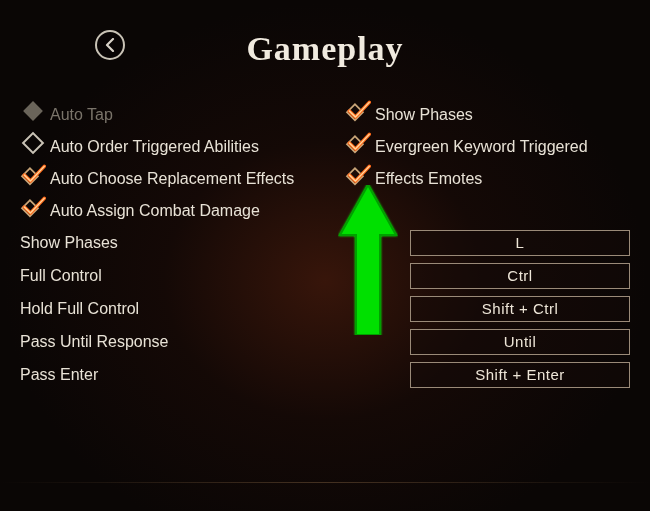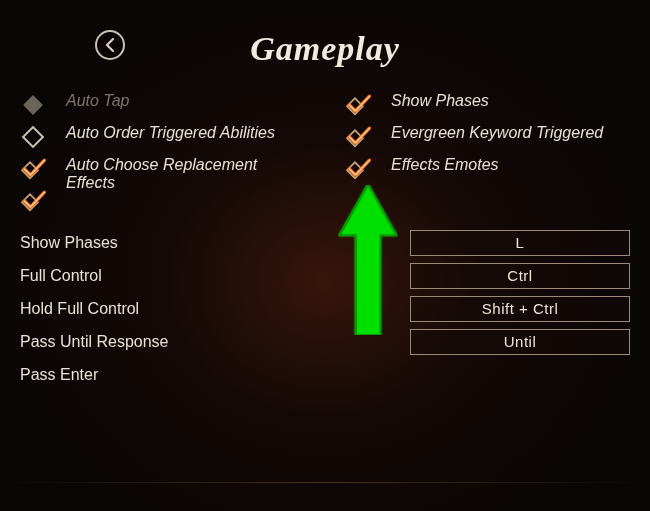--- a/index.html
+++ b/index.html
@@ -18,21 +18,20 @@
     text-align: center;
     padding-top: 30px;
     padding-bottom: 18px;
   }
   .title {
     font-family: Georgia, "Times New Roman", serif;
     font-size: 34px;
     font-weight: bold;
     color: #f0eadf;
     letter-spacing: 1px;
-    font-style: italic;
   }
   .back-btn {
     position: absolute;
     left: 95px;
     top: 30px;
     width: 30px;
     height: 30px;
     border: 2px solid #c9c3b6;
     border-radius: 50%;
     display: flex;
@@ -43,25 +42,24 @@
   }
   .back-btn svg { width: 12px; height: 14px; }
   .options {
     display: flex;
     padding: 6px 20px 0 20px;
     gap: 40px;
   }
   .col { flex: 1; }
   .opt {
     display: flex;
-    align-items: flex-start;
-    gap: 20px;
+    align-items: flex-end;
+    gap: 4px;
     height: 32px;
     cursor: pointer;
-    font-style: italic;
   }
   .opt .label { font-size: 16px; color: #e8e2d6; }
   .opt.disabled .label { color: #7a746a; }
   .cb {
     width: 26px;
     height: 26px;
     position: relative;
     flex-shrink: 0;
   }
   .cb svg { width: 100%; height: 100%; }
@@ -142,20 +140,21 @@
             <path d="M5 13 L12 20 L28 3" fill="none" stroke="#ffd9a0" stroke-width="1.5" stroke-linecap="round" stroke-linejoin="round"></path>
           </svg></span>
         <span class="label">Auto Choose Replacement Effects</span>
       </div>
       <div class="opt">
         <span class="cb"><svg viewBox="0 0 30 26">
             <rect x="5" y="8" width="13" height="13" transform="rotate(45 11.5 14.5)" fill="none" stroke="#c9a578" stroke-width="2"></rect>
             <path d="M5 13 L12 20 L28 3" fill="none" stroke="#ff6a1a" stroke-width="4" stroke-linecap="round" stroke-linejoin="round"></path>
             <path d="M5 13 L12 20 L28 3" fill="none" stroke="#ffd9a0" stroke-width="1.5" stroke-linecap="round" stroke-linejoin="round"></path>
           </svg></span>
+        <span class="label">Auto Assign Combat Damage</span>
       </div>
     </div>
   <div class="col" id="col-right">
       <div class="opt">
         <span class="cb"><svg viewBox="0 0 30 26">
             <rect x="5" y="8" width="13" height="13" transform="rotate(45 11.5 14.5)" fill="none" stroke="#c9a578" stroke-width="2"></rect>
             <path d="M5 13 L12 20 L28 3" fill="none" stroke="#ff6a1a" stroke-width="4" stroke-linecap="round" stroke-linejoin="round"></path>
             <path d="M5 13 L12 20 L28 3" fill="none" stroke="#ffd9a0" stroke-width="1.5" stroke-linecap="round" stroke-linejoin="round"></path>
           </svg></span>
         <span class="label">Show Phases</span>
@@ -191,20 +190,21 @@
     <div class="bind-row">
       <div class="bind-label">Hold Full Control</div>
       <div class="bind-key">Shift + Ctrl</div>
     </div>
     <div class="bind-row">
       <div class="bind-label">Pass Until Response</div>
       <div class="bind-key">Until</div>
     </div>
     <div class="bind-row">
       <div class="bind-label">Pass Enter</div>
+      <div class="bind-key">Shift + Enter</div>
     </div>
   </div>
 
 <svg class="arrow" viewBox="0 0 60 150">
   <defs>
     <filter id="glow">
         <feDropShadow dx="0" dy="0" stdDeviation="1" flood-color="#00ff00"></feDropShadow>
       </filter>
   </defs>
   <path d="M30 0 L58 50 L42 50 L42 150 L18 150 L18 50 L2 50 Z" fill="#00e000" stroke="#00a000" stroke-width="2" filter="url(#glow)"></path>

